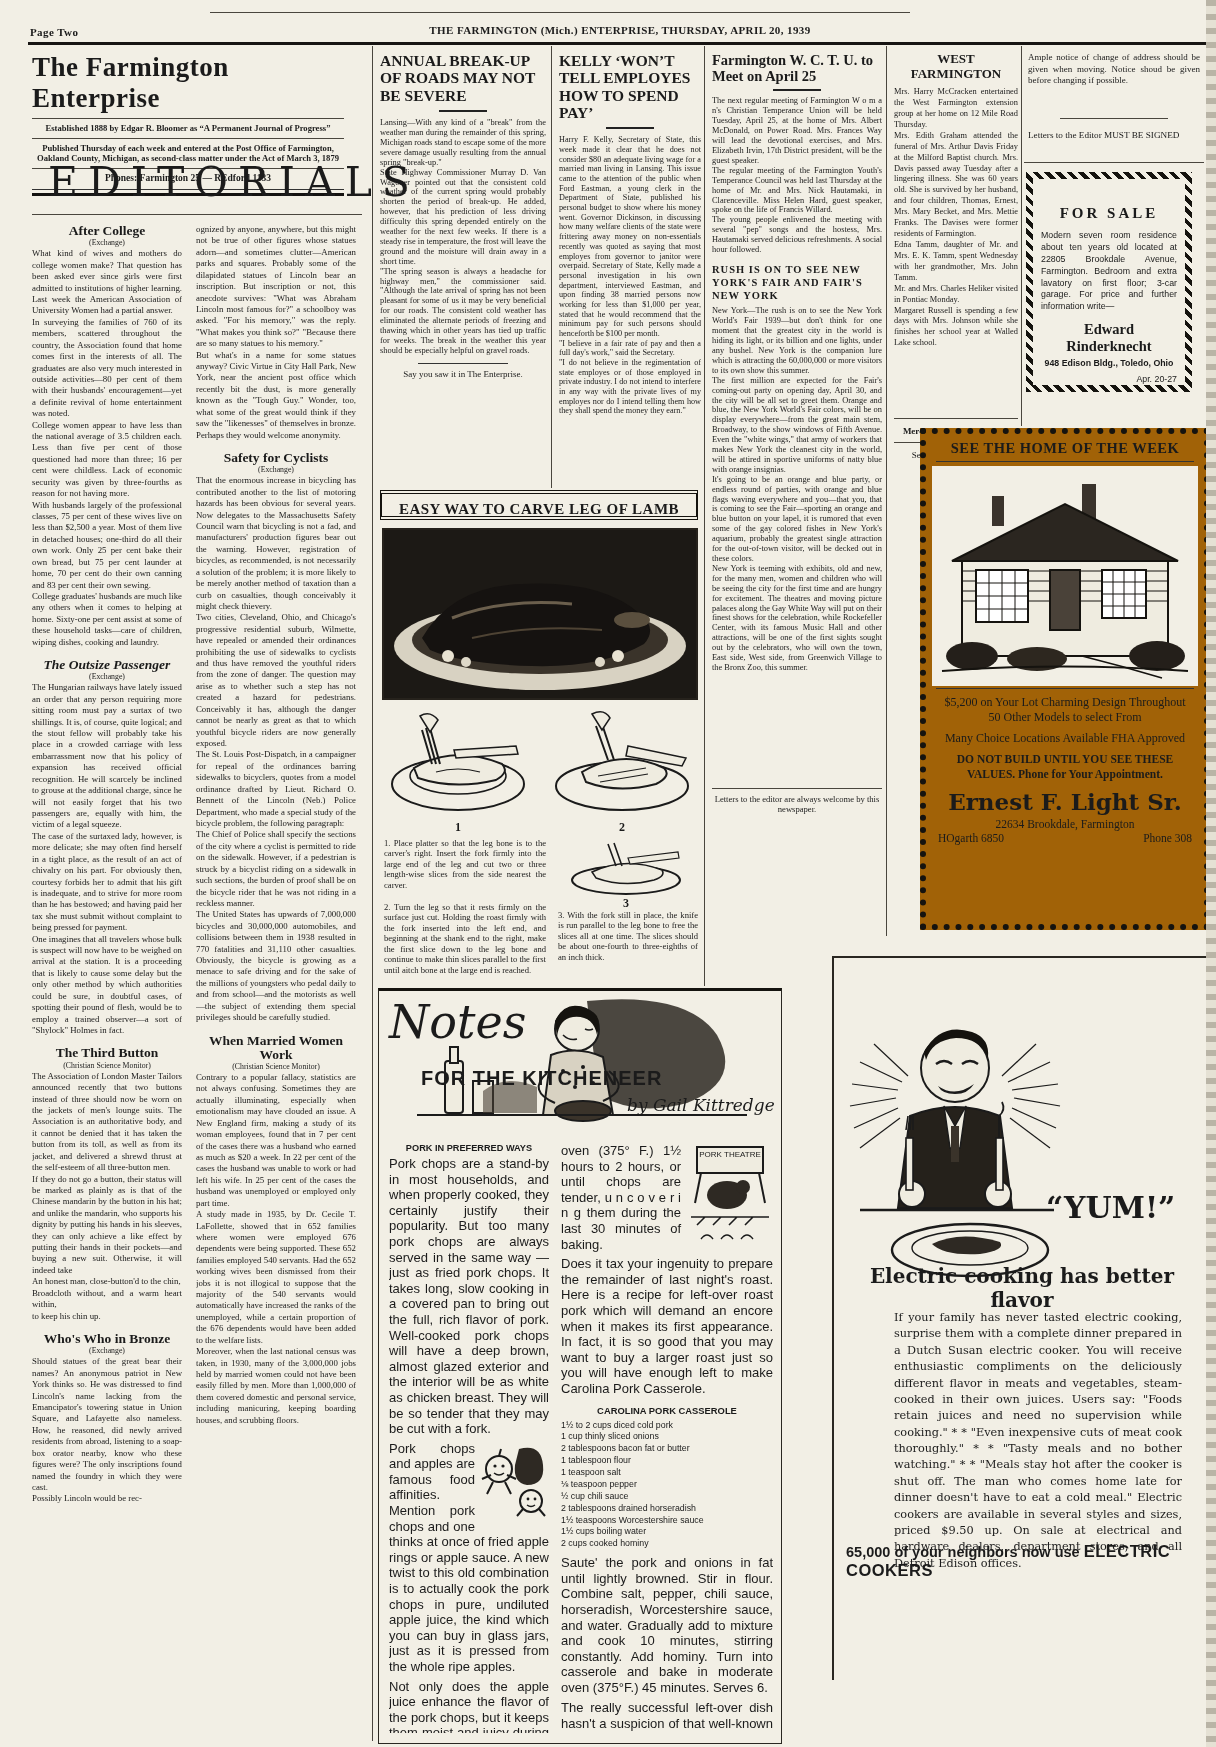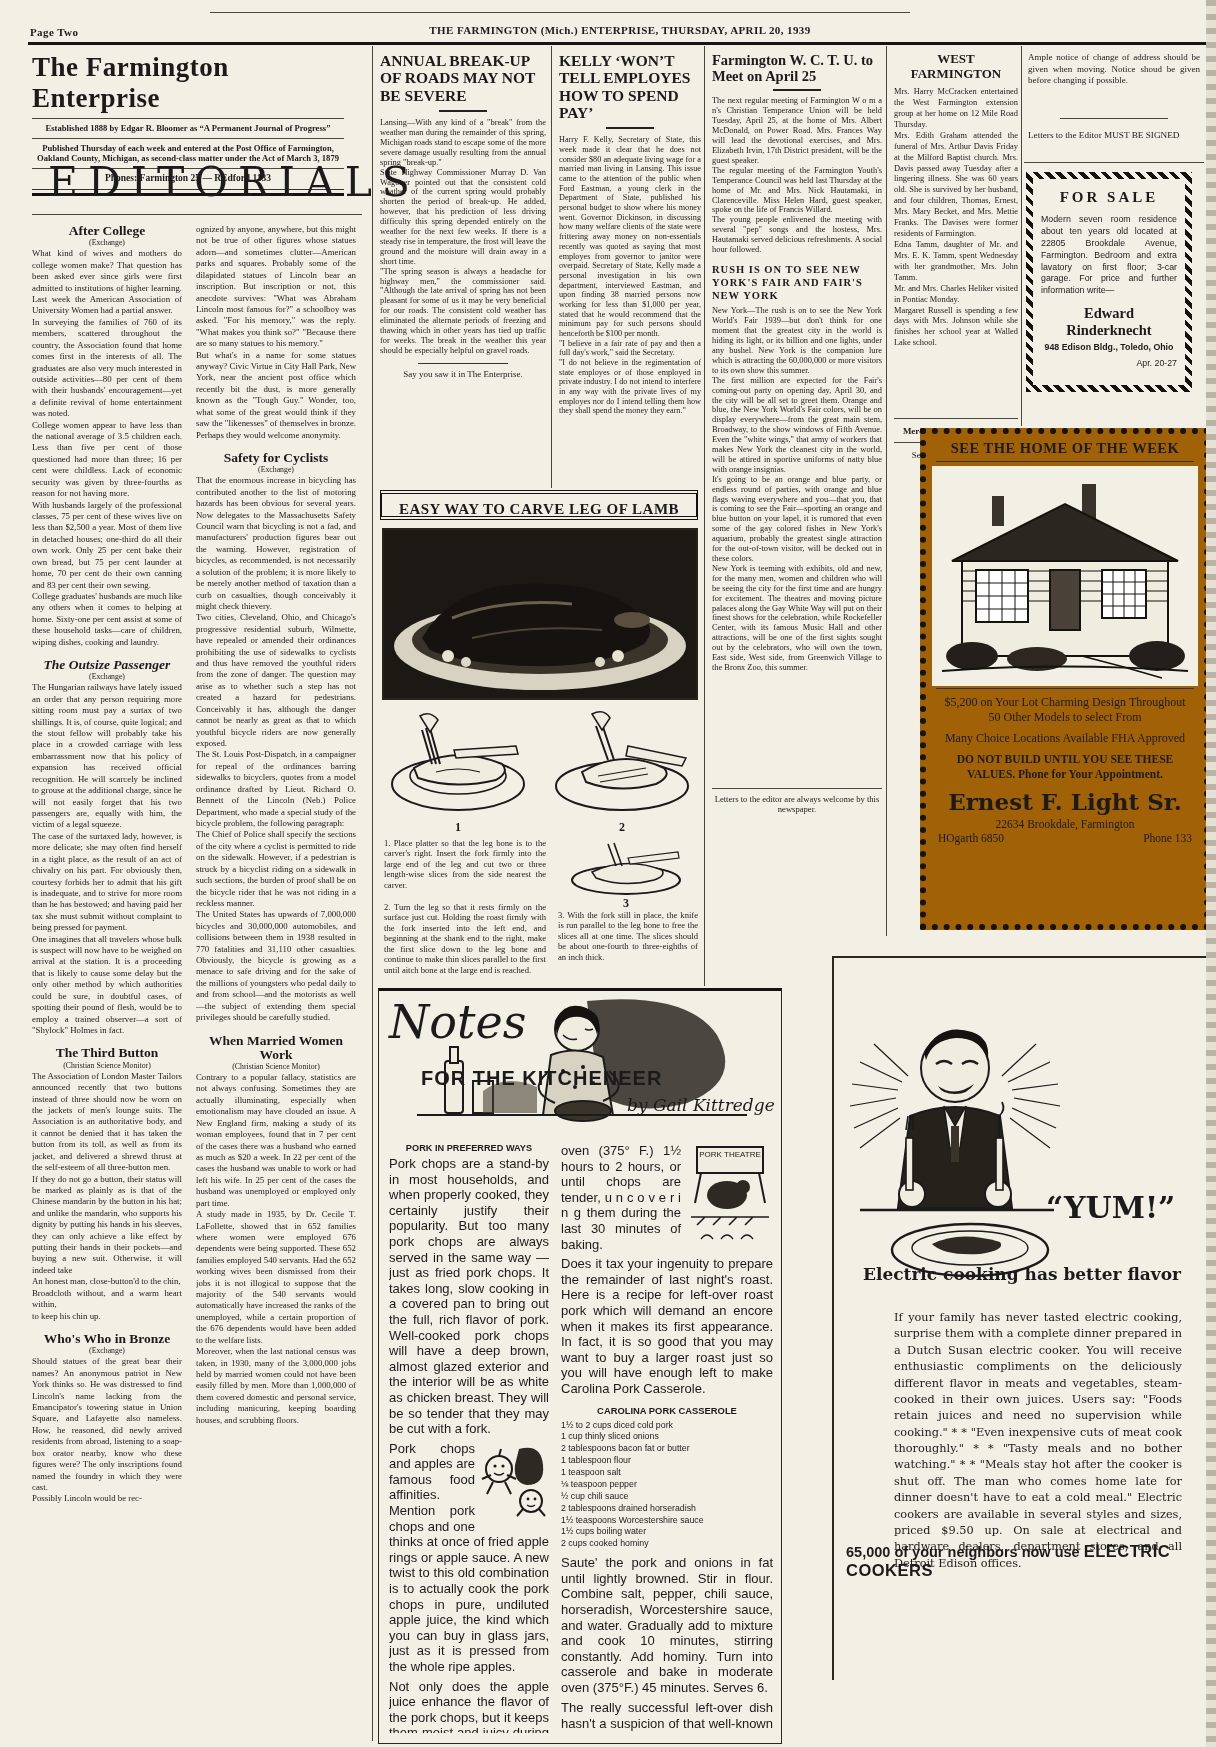--- a/index.html
+++ b/index.html
@@ -152,21 +152,21 @@
   <div class="hr" style="left:894px;top:442px;width:124px;"></div>
   <div class="abs tag" style="left:894px;top:450px;width:124px;">Send in your news items</div>
 
   <div class="abs news-body" style="left:1028px;top:52px;width:172px;font-size:9px;line-height:1.3;">Ample notice of change of address should be given when moving. Notice shoud be given before changing if possible.</div>
   <div class="hr" style="left:1060px;top:118px;width:108px;"></div>
   <div class="abs news-body" style="left:1028px;top:130px;width:172px;font-size:9.2px;line-height:1.3;">Letters to the Editor MUST BE SIGNED</div>
   <div class="hr" style="left:1024px;top:162px;width:180px;"></div>
 
   <div class="abs stripe-border" style="left:1026px;top:172px;width:166px;height:220px;box-sizing:border-box;">
     <div class="inner-box" style="padding:6px 8px;">
-      <div class="c" style="font-size:15px;letter-spacing:3px;font-weight:bold;margin-top:4px;">FOR SALE</div>
+      <div class="c" style="font-size:15px;letter-spacing:3px;font-weight:bold;margin-top:20px;">FOR SALE</div>
       <div class="sans j" style="font-size:8.8px;line-height:1.35;margin-top:8px;">Modern seven room residence about ten years old located at 22805 Brookdale Avenue, Farmington. Bedroom and extra lavatory on first floor; 3-car garage. For price and further information write—</div>
       <div class="c" style="font-size:14.5px;font-weight:bold;margin-top:8px;">Edward Rinderknecht</div>
       <div class="c sans b" style="font-size:8.8px;margin-top:3px;">948 Edison Bldg., Toledo, Ohio</div>
       <div class="sans" style="font-size:8.8px;text-align:right;margin-top:6px;">Apr. 20-27</div>
     </div>
   </div>
 
   <div class="abs" style="left:920px;top:428px;width:290px;height:502px;border:6px dotted #15130f;box-sizing:border-box;background:#a16207;">
     <div class="c b" style="font-size:14.5px;margin-top:6px;letter-spacing:.5px;">SEE THE HOME OF THE WEEK</div>
     <div style="height:1px;background:#333;margin:4px 10px;"></div>
@@ -209,21 +209,21 @@
     </svg>
     <div style="height:1px;background:#333;margin:2px 10px 6px;"></div>
     <div class="c" style="font-size:12px;line-height:1.25;padding:0 8px;">$5,200 on Your Lot Charming Design Throughout</div>
     <div class="c" style="font-size:12px;line-height:1.25;">50 Other Models to select From</div>
     <div class="c" style="font-size:12px;line-height:1.25;margin-top:6px;padding:0 14px;">Many Choice Locations Available FHA Approved</div>
     <div class="c b" style="font-size:11.5px;line-height:1.3;margin-top:6px;padding:0 8px;">DO NOT BUILD UNTIL YOU SEE THESE VALUES.  Phone for Your Appointment.</div>
     <div class="c b" style="font-size:23px;margin-top:6px;font-family:'DejaVu Serif',serif;">Ernest F. Light Sr.</div>
     <div class="c" style="font-size:11.5px;margin-top:3px;">22634 Brookdale, Farmington</div>
     <div style="display:flex;justify-content:space-between;padding:2px 12px 0;font-size:11.5px;">
       <span>HOgarth 6850</span>
-      <span>Phone 133</span>
+      <span>Phone 308</span>
     </div>
   </div>
 
   <div class="abs banner-dbl c" style="left:380px;top:490px;width:318px;height:30px;line-height:30px;font-size:15px;font-weight:bold;letter-spacing:.5px;box-sizing:border-box;">EASY WAY TO CARVE LEG OF LAMB</div>
 
   <svg class="abs" style="left:382px;top:528px;" width="316" height="172" viewBox="0 0 316 172">
     <rect width="316" height="172" fill="#26221c"></rect>
     <rect x="2" y="2" width="312" height="168" fill="#1c1915"></rect>
     <ellipse cx="158" cy="118" rx="146" ry="44" fill="#d8d2c2"></ellipse>
     <ellipse cx="158" cy="112" rx="128" ry="34" fill="#3a332a"></ellipse>
@@ -386,21 +386,21 @@
       <path d="M66 132 l2 -14 M70 132 l1 -14 M73 132 l0 -14" stroke="#1b1b1b" stroke-width="1.6"></path>
       <rect x="156" y="140" width="7" height="52" fill="#efece0" stroke="#1b1b1b" stroke-width="1.6"></rect>
       <path d="M159 140 L159 118 Q166 112 162 104" stroke="#1b1b1b" stroke-width="1.8" fill="none"></path>
       <line x1="20" y1="212" x2="214" y2="212" stroke="#1b1b1b" stroke-width="2.4"></line>
       <ellipse cx="130" cy="252" rx="78" ry="26" fill="none" stroke="#1b1b1b" stroke-width="2.4"></ellipse>
       <ellipse cx="130" cy="250" rx="58" ry="17" fill="none" stroke="#1b1b1b" stroke-width="1.4"></ellipse>
       <path d="M92 246 Q120 232 160 244 Q166 252 140 256 Q104 258 92 246 Z" fill="#2e2923"></path>
     </svg>
 
     <div class="abs b" style="left:212px;top:232px;font-size:30px;font-family:'DejaVu Serif',serif;">“YUM!”</div>
-    <div class="abs c b" style="left:10px;top:306px;width:356px;font-size:17px;font-family:'DejaVu Serif',serif;">Electric cooking has better flavor</div>
+    <div class="abs c b" style="left:10px;top:306px;width:356px;font-size:20px;font-family:'DejaVu Serif',serif;">Electric cooking has better flavor</div>
     <div class="abs j" style="left:60px;top:352px;width:288px;font-size:11.3px;line-height:1.45;font-family:'DejaVu Serif',serif;">If your family has never tasted electric cooking, surprise them with a complete dinner prepared in a Dutch Susan electric cooker. You will receive enthusiastic compliments on the deliciously different flavor in meats and vegetables, steam-cooked in their own juices. Users say: "Foods retain juices and need no supervision while cooking." * * "Even inexpensive cuts of meat cook thoroughly." * * "Tasty meals and no bother watching." * * "Meals stay hot after the cooker is shut off. The man who comes home late for dinner doesn't have to eat a cold meal." Electric cookers are available in several styles and sizes, priced $9.50 up. On sale at electrical and hardware dealers, department stores, and all Detroit Edison offices.</div>
     <div class="abs" style="left:12px;top:584px;width:356px;font-family:'Liberation Sans',sans-serif;font-size:14.5px;font-weight:bold;">
       <span>65,000 of your neighbors now use </span><span style="font-size:16.5px;letter-spacing:.5px;font-stretch:condensed;">ELECTRIC COOKERS</span>
     </div>
   </div>
 
   <div class="abs" style="left:1206px;top:0;width:10px;height:1747px;background:repeating-linear-gradient(180deg,#b9b4a6 0 6px,#e5e1d4 6px 14px);"></div>
 </div>
 
 </body></html>

